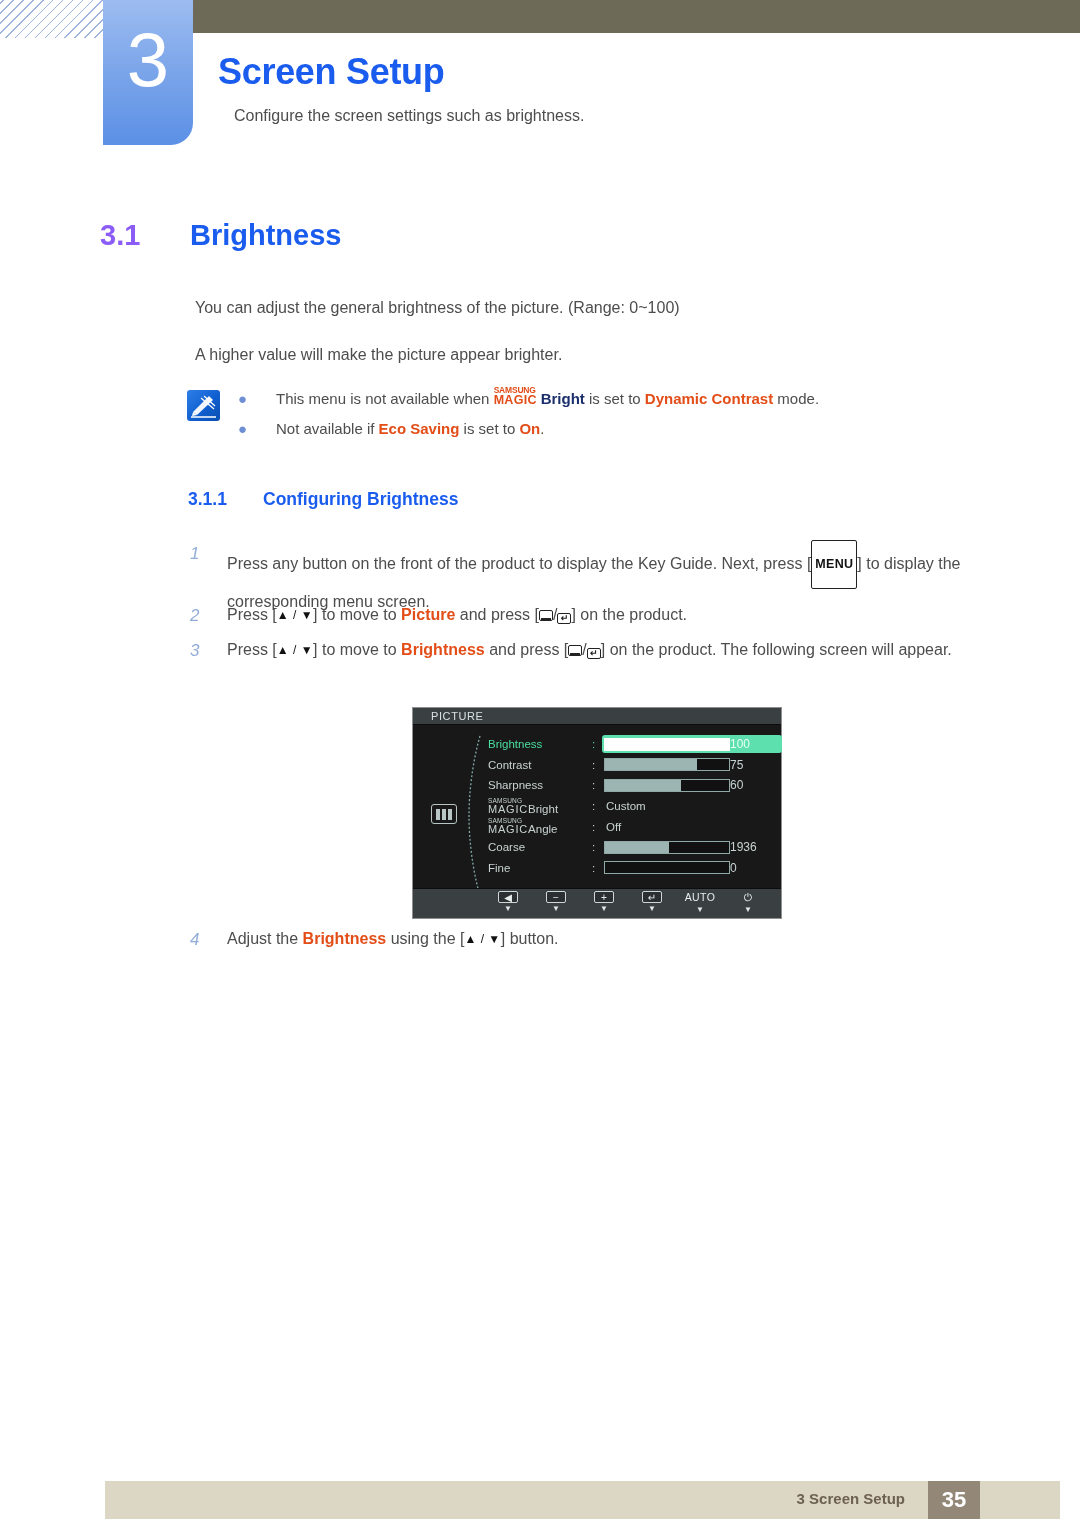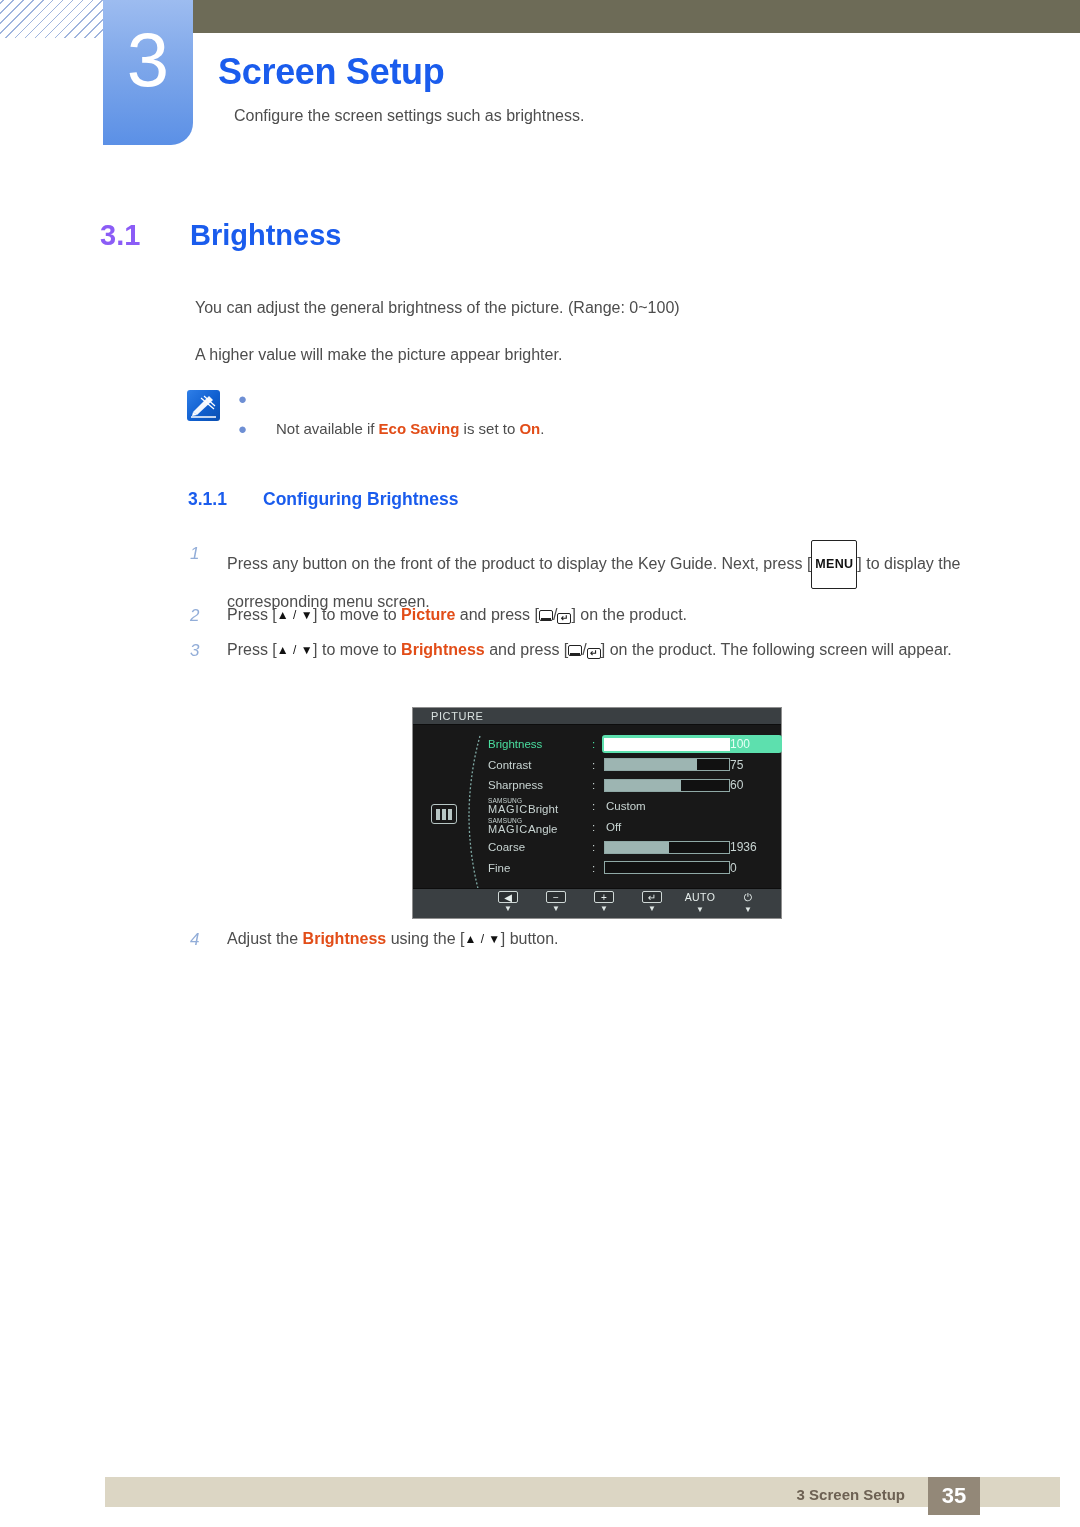--- a/index.html
+++ b/index.html
@@ -446,23 +446,23 @@
     display: block;
     font-size: 8px;
     line-height: 9px;
     color: #dfe7e5;
     margin-top: 1px;
   }
 
   
   #footer-bar {
     position: absolute;
-    left: 105px; bottom: 20px;
+    left: 105px; bottom: 8px;
     right: 20px;
-    height: 30px;
+    height: 38px;
     background: #dcd6c4;
   }
   #footer-text {
     position: absolute;
     right: 155px;
     top: 9px;
     font-size: 15px;
     color: #6d6153;
     font-weight: bold;
   }
@@ -504,20 +504,21 @@
     <path d="M6 22 L10 25 L5 26 Z" fill="#ffffff"></path>
     <path d="M14 8 L27 19" stroke="#ffffff" stroke-width="1.2" fill="none"></path>
     <path d="M17 6 L28 16" stroke="#ffffff" stroke-width="1.2" fill="none"></path>
     <path d="M4 27 L29 27" stroke="#ffffff" stroke-width="1.4" fill="none"></path>
   </svg>
 </div>
 
 <div id="note-list">
   <div class="note-row">
     <span class="note-bullet">●</span>
+    <span><span>This menu is not available when </span><span class="magic-wrap"><span class="magic-stack"><span class="magic-samsung">SAMSUNG</span><span class="magic-magic">MAGIC</span></span><span class="magic-suffix">Bright</span></span><span> is set to </span><span class="hl-orange">Dynamic Contrast</span><span> mode.</span></span>
   </div>
   <div class="note-row">
     <span class="note-bullet">●</span>
     <span><span>Not available if </span><span class="hl-orange">Eco Saving</span><span> is set to </span><span class="hl-orange">On</span><span>.</span></span>
   </div>
 </div>
 
 <div id="subsection-number">3.1.1</div>
 <div id="subsection-title">Configuring Brightness</div>
 

